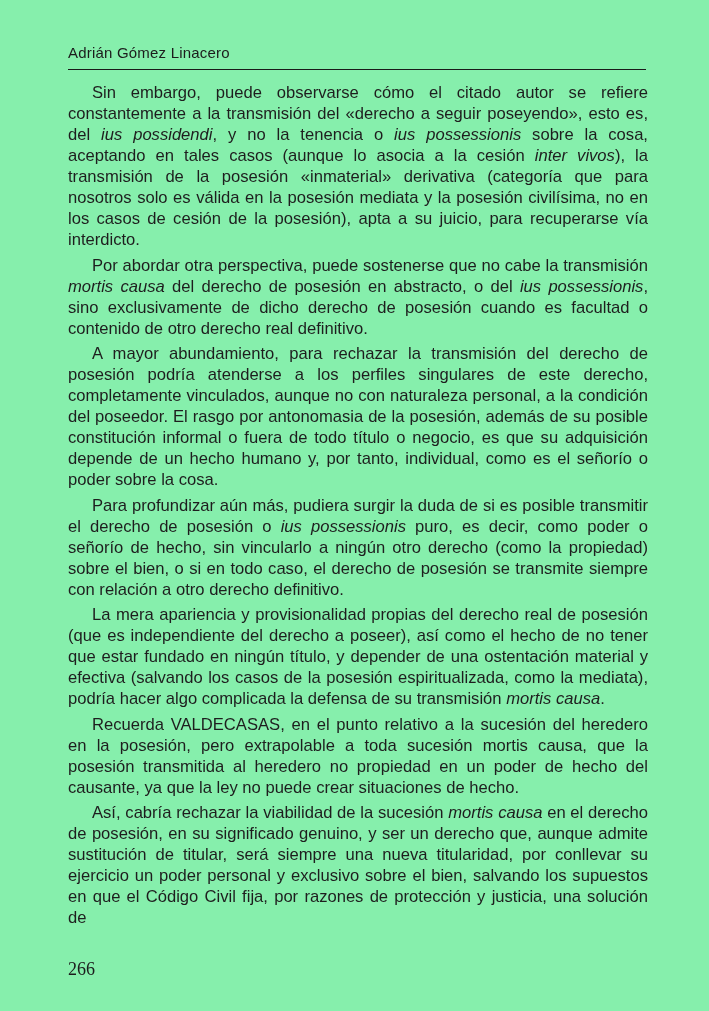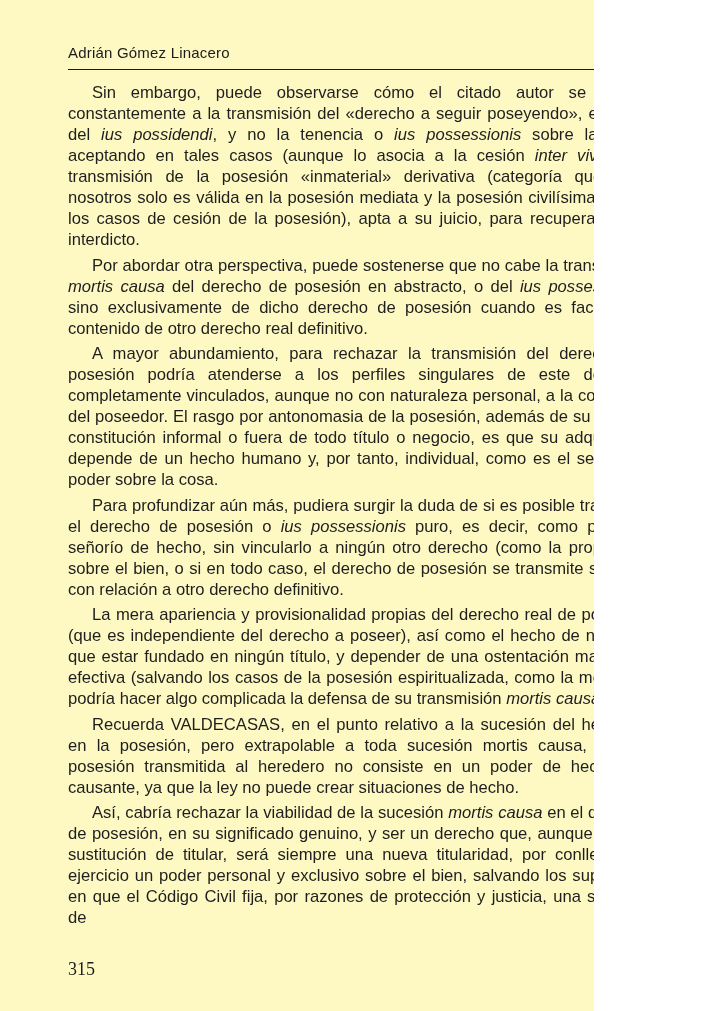--- a/index.html
+++ b/index.html
@@ -2,23 +2,23 @@
 <html lang="es"><head>
 <meta charset="utf-8">
 <style>
   html, body {
     margin: 0;
     padding: 0;
     background: #ffffff;
   }
   .page {
     position: relative;
-    width: 594px;
+    width: 709px;
     height: 1011px;
-    background: #fef9c3;
+    background: #86efac;
     overflow: hidden;
     font-family: "Liberation Sans", sans-serif;
     color: #1e1e1e;
   }
   .running-header {
     position: absolute;
     left: 68px;
     top: 44px;
     width: 580px;
     font-size: 15px;
@@ -67,19 +67,19 @@
   <div class="running-header">Adrián Gómez Linacero</div>
 
   <div class="header-rule"></div>
 
   <div class="body-text">
       <p>Sin embargo, puede observarse cómo el citado autor se refiere constantemente a la transmisión del «derecho a seguir poseyendo», esto es, del <i>ius possidendi</i>, y no la tenencia o <i>ius possessionis</i> sobre la cosa, aceptando en tales casos (aunque lo asocia a la cesión <i>inter vivos</i>), la transmisión de la posesión «inmaterial» derivativa (categoría que para nosotros solo es válida en la posesión mediata y la posesión civilísima, no en los casos de cesión de la posesión), apta a su juicio, para recuperarse vía interdicto.</p>
       <p>Por abordar otra perspectiva, puede sostenerse que no cabe la transmisión <i>mortis causa</i> del derecho de posesión en abstracto, o del <i>ius possessionis</i>, sino exclusivamente de dicho derecho de posesión cuando es facultad o contenido de otro derecho real definitivo.</p>
       <p>A mayor abundamiento, para rechazar la transmisión del derecho de posesión podría atenderse a los perfiles singulares de este derecho, completamente vinculados, aunque no con naturaleza personal, a la condición del poseedor. El rasgo por antonomasia de la posesión, además de su posible constitución informal o fuera de todo título o negocio, es que su adquisición depende de un hecho humano y, por tanto, individual, como es el señorío o poder sobre la cosa.</p>
       <p>Para profundizar aún más, pudiera surgir la duda de si es posible transmitir el derecho de posesión o <i>ius possessionis</i> puro, es decir, como poder o señorío de hecho, sin vincularlo a ningún otro derecho (como la propiedad) sobre el bien, o si en todo caso, el derecho de posesión se transmite siempre con relación a otro derecho definitivo.</p>
       <p>La mera apariencia y provisionalidad propias del derecho real de posesión (que es independiente del derecho a poseer), así como el hecho de no tener que estar fundado en ningún título, y depender de una ostentación material y efectiva (salvando los casos de la posesión espiritualizada, como la mediata), podría hacer algo complicada la defensa de su transmisión <i>mortis causa</i>.</p>
-      <p>Recuerda VALDECASAS, en el punto relativo a la sucesión del heredero en la posesión, pero extrapolable a toda sucesión mortis causa, que la posesión transmitida al heredero no consiste en un poder de hecho del causante, ya que la ley no puede crear situaciones de hecho.</p>
+      <p>Recuerda VALDECASAS, en el punto relativo a la sucesión del heredero en la posesión, pero extrapolable a toda sucesión mortis causa, que la posesión transmitida al heredero no propiedad en un poder de hecho del causante, ya que la ley no puede crear situaciones de hecho.</p>
       <p>Así, cabría rechazar la viabilidad de la sucesión <i>mortis causa</i> en el derecho de posesión, en su significado genuino, y ser un derecho que, aunque admite sustitución de titular, será siempre una nueva titularidad, por conllevar su ejercicio un poder personal y exclusivo sobre el bien, salvando los supuestos en que el Código Civil fija, por razones de protección y justicia, una solución de</p>
     </div>
 
-  <div class="page-number">315</div>
+  <div class="page-number">266</div>
 
 </div>
 
 </body></html>

